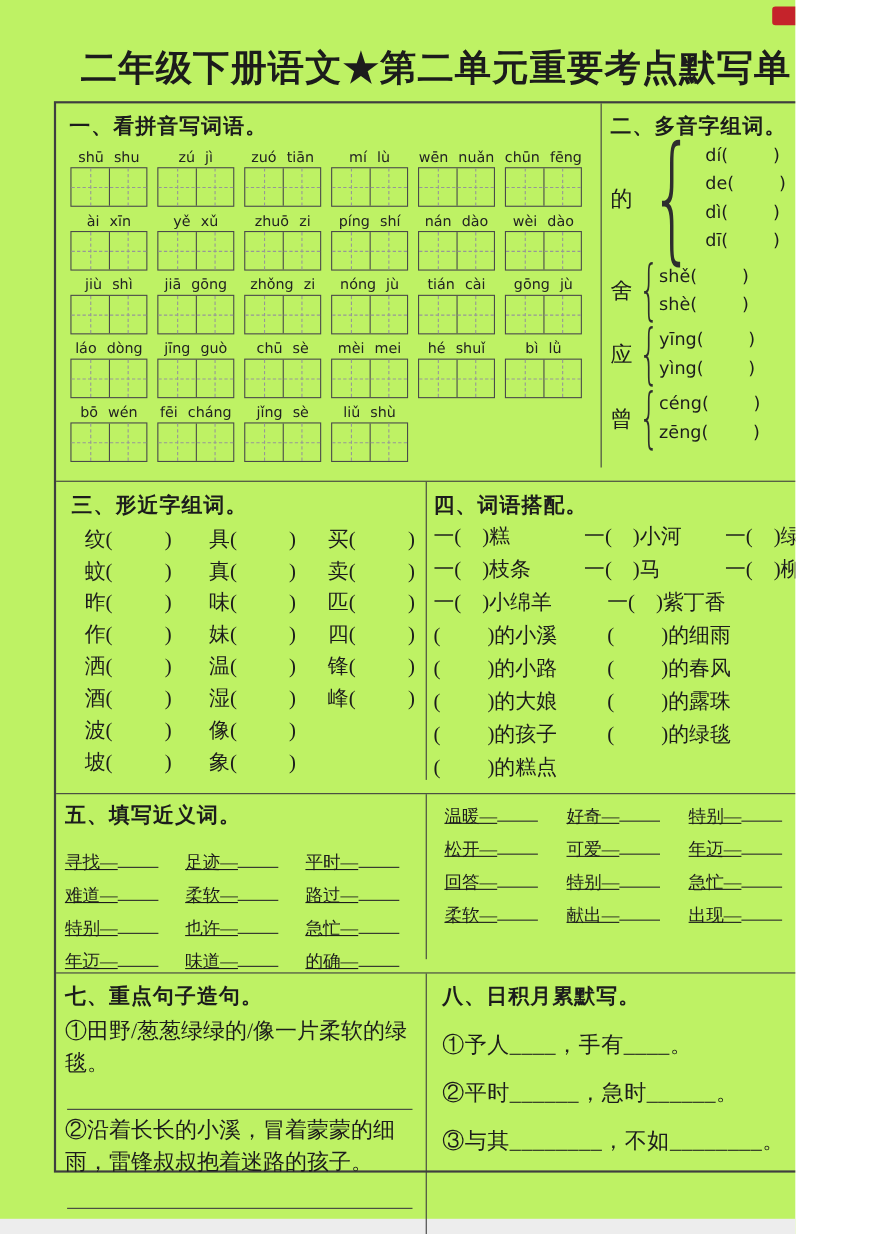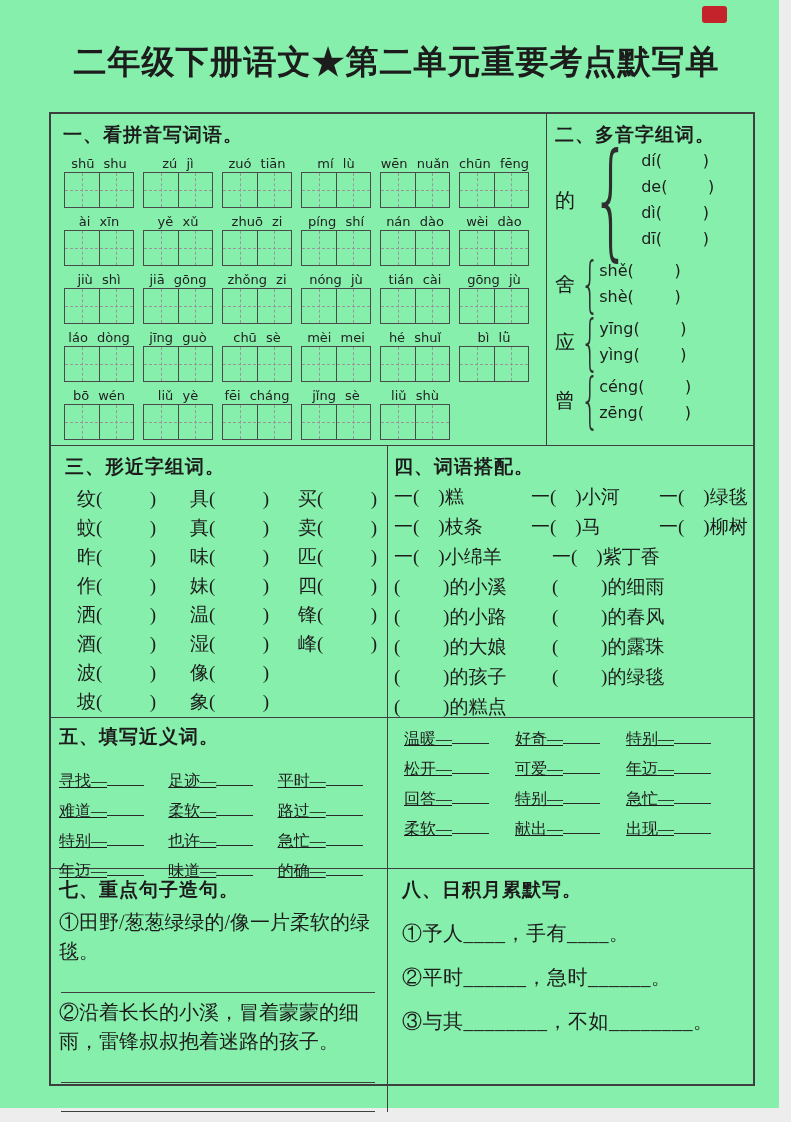--- a/index.html
+++ b/index.html
@@ -1,24 +1,24 @@
 <!DOCTYPE html>
 <html><head>
 <meta charset="utf-8">
 <style>
   html,body{margin:0;padding:0;background:#fff;}
-  .page{position:relative;width:791px;height:1122px;background:#86efac;overflow:hidden;
+  .page{position:relative;width:723px;height:1122px;background:#bef264;overflow:hidden;
         font-family:"Liberation Serif","DejaVu Serif",serif;color:#1c1c1c;}
   .edge-r{position:absolute;left:779px;top:0;width:14px;height:1122px;background:#ededed;}
   .edge-b{position:absolute;left:0;top:1108px;width:793px;height:14px;background:#ededed;}
   .badge{position:absolute;left:702px;top:6px;width:25px;height:17px;border-radius:3px;background:#c5232b;}
   .title{position:absolute;left:0;top:40px;width:793px;text-align:center;
          font-size:33px;font-weight:bold;letter-spacing:1px;}
-  .sheet{position:absolute;left:49px;top:112px;width:706px;height:974px;
-         border:2px solid #3f3f3f;box-sizing:border-box;display:flex;flex-direction:column;}
+  .sheet{position:absolute;left:49px;top:92px;width:706px;height:974px;
+         border:2px solid #3f3f3f;box-sizing:border-box;display:flex;flex-direction:column;gap:12px;}
   .row{display:flex;box-sizing:border-box;}
   .row+.row{border-top:1.6px solid #3f3f3f;}
   .cell{box-sizing:border-box;position:relative;}
   .cl{border-right:1.6px solid #3f3f3f;}
   .r1{height:345px;} .r2{height:272px;} .r3{height:151px;} .r4{flex:1;}
   .r1 .cl{width:496px;} .r2 .cl,.r3 .cl,.r4 .cl{width:337px;}
   .cr{flex:1;}
   .h{font-size:19px;font-weight:bold;letter-spacing:1px;}
   
   .s1{padding:8px 0 0 12px;}
@@ -266,27 +266,20 @@
 
         <div class="s1row">
           <div class="pi">
               <span class="py">bō wén</span>
               <span class="gb">
                 <i class="gc"></i>
                 <i class="gc"></i>
               </span>
             </div>
           <div class="pi">
-              <span class="py">liǔ yè</span>
-              <span class="gb">
-                <i class="gc"></i>
-                <i class="gc"></i>
-              </span>
-            </div>
-          <div class="pi">
               <span class="py">fēi cháng</span>
               <span class="gb">
                 <i class="gc"></i>
                 <i class="gc"></i>
               </span>
             </div>
           <div class="pi">
               <span class="py">jǐng sè</span>
               <span class="gb">
                 <i class="gc"></i>

